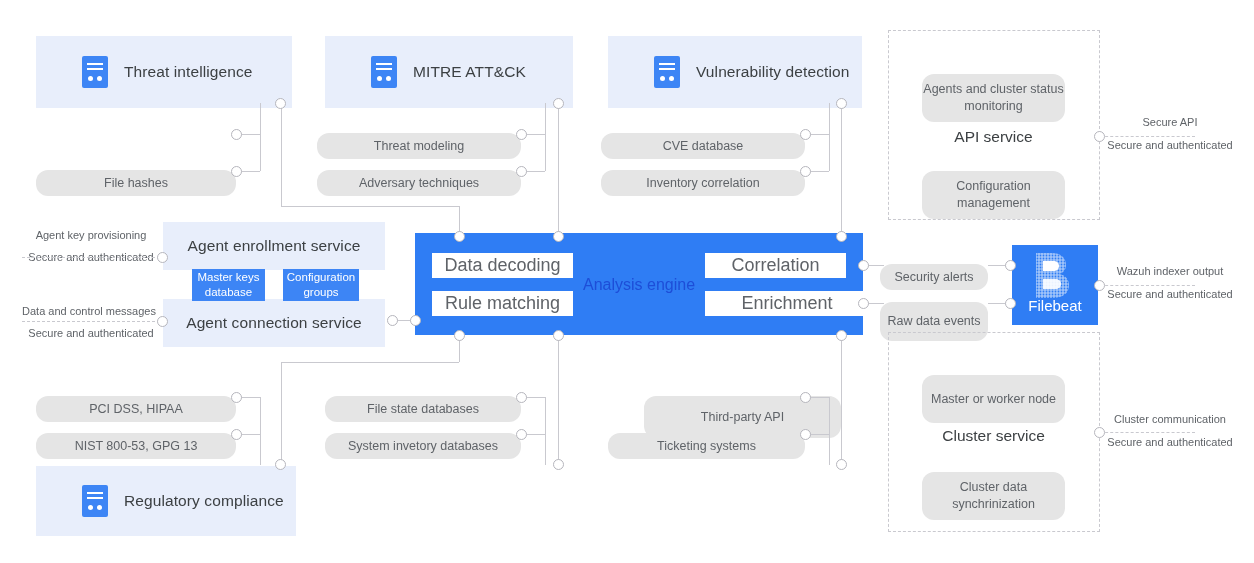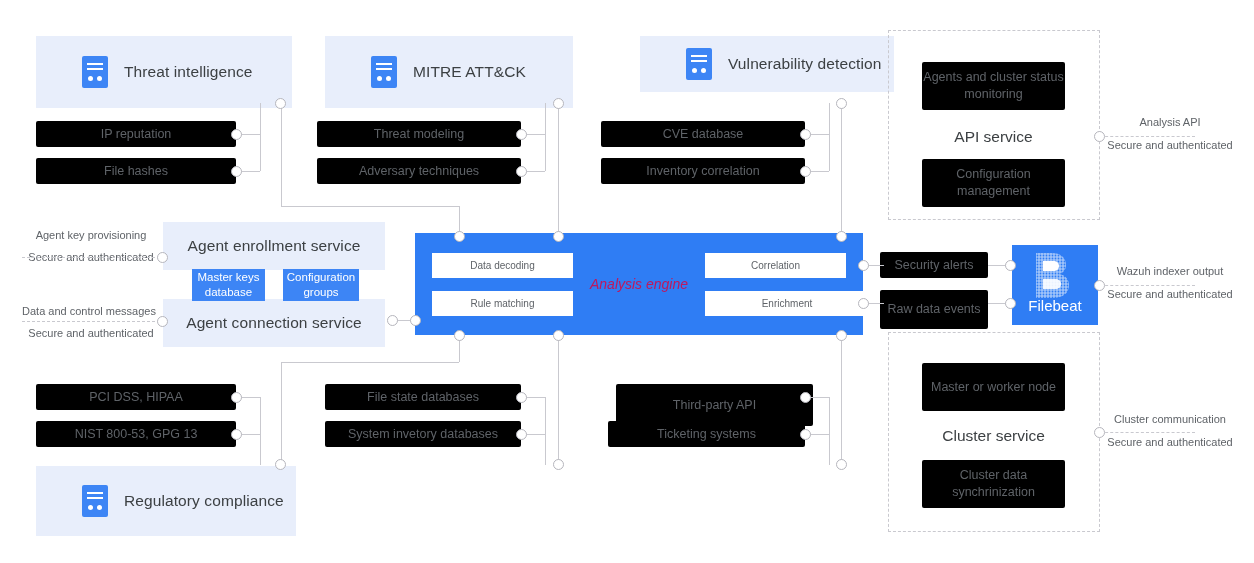--- a/index.html
+++ b/index.html
@@ -45,30 +45,31 @@
     position: absolute; display: block;
     background: #ffffff;
   }
   .srv-icon .b1 { left: 5px; top: 7px;  width: 16px; height: 2px; }
   .srv-icon .b2 { left: 5px; top: 12px; width: 16px; height: 2px; }
   .srv-icon .d1 { left: 6px;  top: 20px; width: 5px; height: 5px; border-radius: 50%; }
   .srv-icon .d2 { left: 15px; top: 20px; width: 5px; height: 5px; border-radius: 50%; }
 
   .chip {           
     position: absolute;
-    background: #000000;
+    background: #e5e5e5;
     display: flex;
     align-items: center;
     justify-content: center;
     text-align: center;
     font-size: 12.5px;
     color: #5f6368;
     box-sizing: border-box;
-    border-radius: 2px;
+    border-radius: 12px;
     line-height: 1.35;
+    margin-top: 12px;
   }
   .bluechip {       
     position: absolute;
     background: #3d85f5;
     color: #ffffff;
     display: flex;
     align-items: center;
     justify-content: center;
     text-align: center;
     font-size: 11.5px;
@@ -76,33 +77,32 @@
     box-sizing: border-box;
   }
   .whitechip {      
     position: absolute;
     background: #ffffff;
     color: #5f6368;
     display: flex;
     align-items: center;
     justify-content: center;
     text-align: center;
-    font-size: 10px;
+    font-size: 18px;
     box-sizing: border-box;
   }
   .engine {
     position: absolute;
     background: #2f7df4;
   }
   .engine-title {
     position: absolute;
-    color: #be185d;
-    font-size: 14px;
-    white-space: nowrap;
-    font-style: italic;
+    color: #1d4ed8;
+    font-size: 16px;
+    white-space: nowrap;
   }
   .dashbox {        
     position: absolute;
     border: 1px dashed #c9c9cf;
     box-sizing: border-box;
   }
   .panel-title {
     position: absolute;
     font-size: 15.5px;
     color: #3c4043;
@@ -207,62 +207,61 @@
 
   <div class="mod" style="left:36px; top:36px; width:256px; height:72px;">
     <span class="srv-icon">
         <i class="b1"></i>
         <i class="b2"></i>
         <i class="d1"></i>
         <i class="d2"></i>
       </span>
     <span class="mod-label">Threat intelligence</span>
   </div>
-  <div class="chip" style="left:36px; top:121px; width:200px; height:26px;">IP reputation</div>
   <div class="chip" style="left:36px; top:158px; width:200px; height:26px;">File hashes</div>
   <div class="port" style="left:231px; top:129px;"></div>
   <div class="port" style="left:231px; top:166px;"></div>
   <div class="port" style="left:275px; top:98px;"></div>
 
   <div class="mod" style="left:325px; top:36px; width:248px; height:72px;">
     <span class="srv-icon">
         <i class="b1"></i>
         <i class="b2"></i>
         <i class="d1"></i>
         <i class="d2"></i>
       </span>
     <span class="mod-label">MITRE ATT&amp;CK</span>
   </div>
   <div class="chip" style="left:317px; top:121px; width:204px; height:26px;">Threat modeling</div>
   <div class="chip" style="left:317px; top:158px; width:204px; height:26px;">Adversary techniques</div>
   <div class="port" style="left:516px; top:129px;"></div>
   <div class="port" style="left:516px; top:166px;"></div>
   <div class="port" style="left:553px; top:98px;"></div>
 
-  <div class="mod" style="left:640px; top:36px; width:254px; height:56px;">
+  <div class="mod" style="left:608px; top:36px; width:254px; height:72px;">
     <span class="srv-icon">
         <i class="b1"></i>
         <i class="b2"></i>
         <i class="d1"></i>
         <i class="d2"></i>
       </span>
     <span class="mod-label">Vulnerability detection</span>
   </div>
   <div class="chip" style="left:601px; top:121px; width:204px; height:26px;">CVE database</div>
   <div class="chip" style="left:601px; top:158px; width:204px; height:26px;">Inventory correlation</div>
   <div class="port" style="left:800px; top:129px;"></div>
   <div class="port" style="left:800px; top:166px;"></div>
   <div class="port" style="left:836px; top:98px;"></div>
 
   <div class="dashbox" style="left:888px; top:30px; width:212px; height:190px;"></div>
   <div class="chip" style="left:922px; top:62px; width:143px; height:48px;">Agents and cluster status monitoring</div>
   <div class="panel-title" style="left:922px; top:128px; width:143px;">API service</div>
   <div class="chip" style="left:922px; top:159px; width:143px; height:48px;">Configuration management</div>
   <div class="port" style="left:1094px; top:131px;"></div>
-  <div class="edge-label" style="left:1108px; top:116px; width:124px;">Analysis API</div>
+  <div class="edge-label" style="left:1108px; top:116px; width:124px;">Secure API</div>
   <div class="edge-label" style="left:1100px; top:139px; width:140px;">Secure and authenticated</div>
 
   <div class="mod" style="left:163px; top:222px; width:222px; height:48px;">
     <span class="mod-label" style="margin-left:0; width:222px; text-align:center;">Agent enrollment service</span>
   </div>
   <div class="mod" style="left:163px; top:299px; width:222px; height:48px;">
     <span class="mod-label" style="margin-left:0; width:222px; text-align:center;">Agent connection service</span>
   </div>
   <div class="bluechip" style="left:192px; top:269px; width:73px; height:32px;">Master keys database</div>
   <div class="bluechip" style="left:283px; top:269px; width:76px; height:32px;">Configuration groups</div>
@@ -338,19 +337,19 @@
       </span>
     <span class="mod-label">Regulatory compliance</span>
   </div>
 
   <div class="chip" style="left:325px; top:384px; width:196px; height:26px;">File state databases</div>
   <div class="chip" style="left:325px; top:421px; width:196px; height:26px;">System invetory databases</div>
   <div class="port" style="left:516px; top:392px;"></div>
   <div class="port" style="left:516px; top:429px;"></div>
   <div class="port" style="left:553px; top:459px;"></div>
 
-  <div class="chip" style="left:616px; top:384px; width:197px; height:42px;">Third-party API</div>
+  <div class="chip" style="left:644px; top:384px; width:197px; height:42px;">Third-party API</div>
   <div class="chip" style="left:608px; top:421px; width:197px; height:26px;">Ticketing systems</div>
   <div class="port" style="left:800px; top:392px;"></div>
   <div class="port" style="left:800px; top:429px;"></div>
   <div class="port" style="left:836px; top:459px;"></div>
 
 </div>
 
 </body></html>

